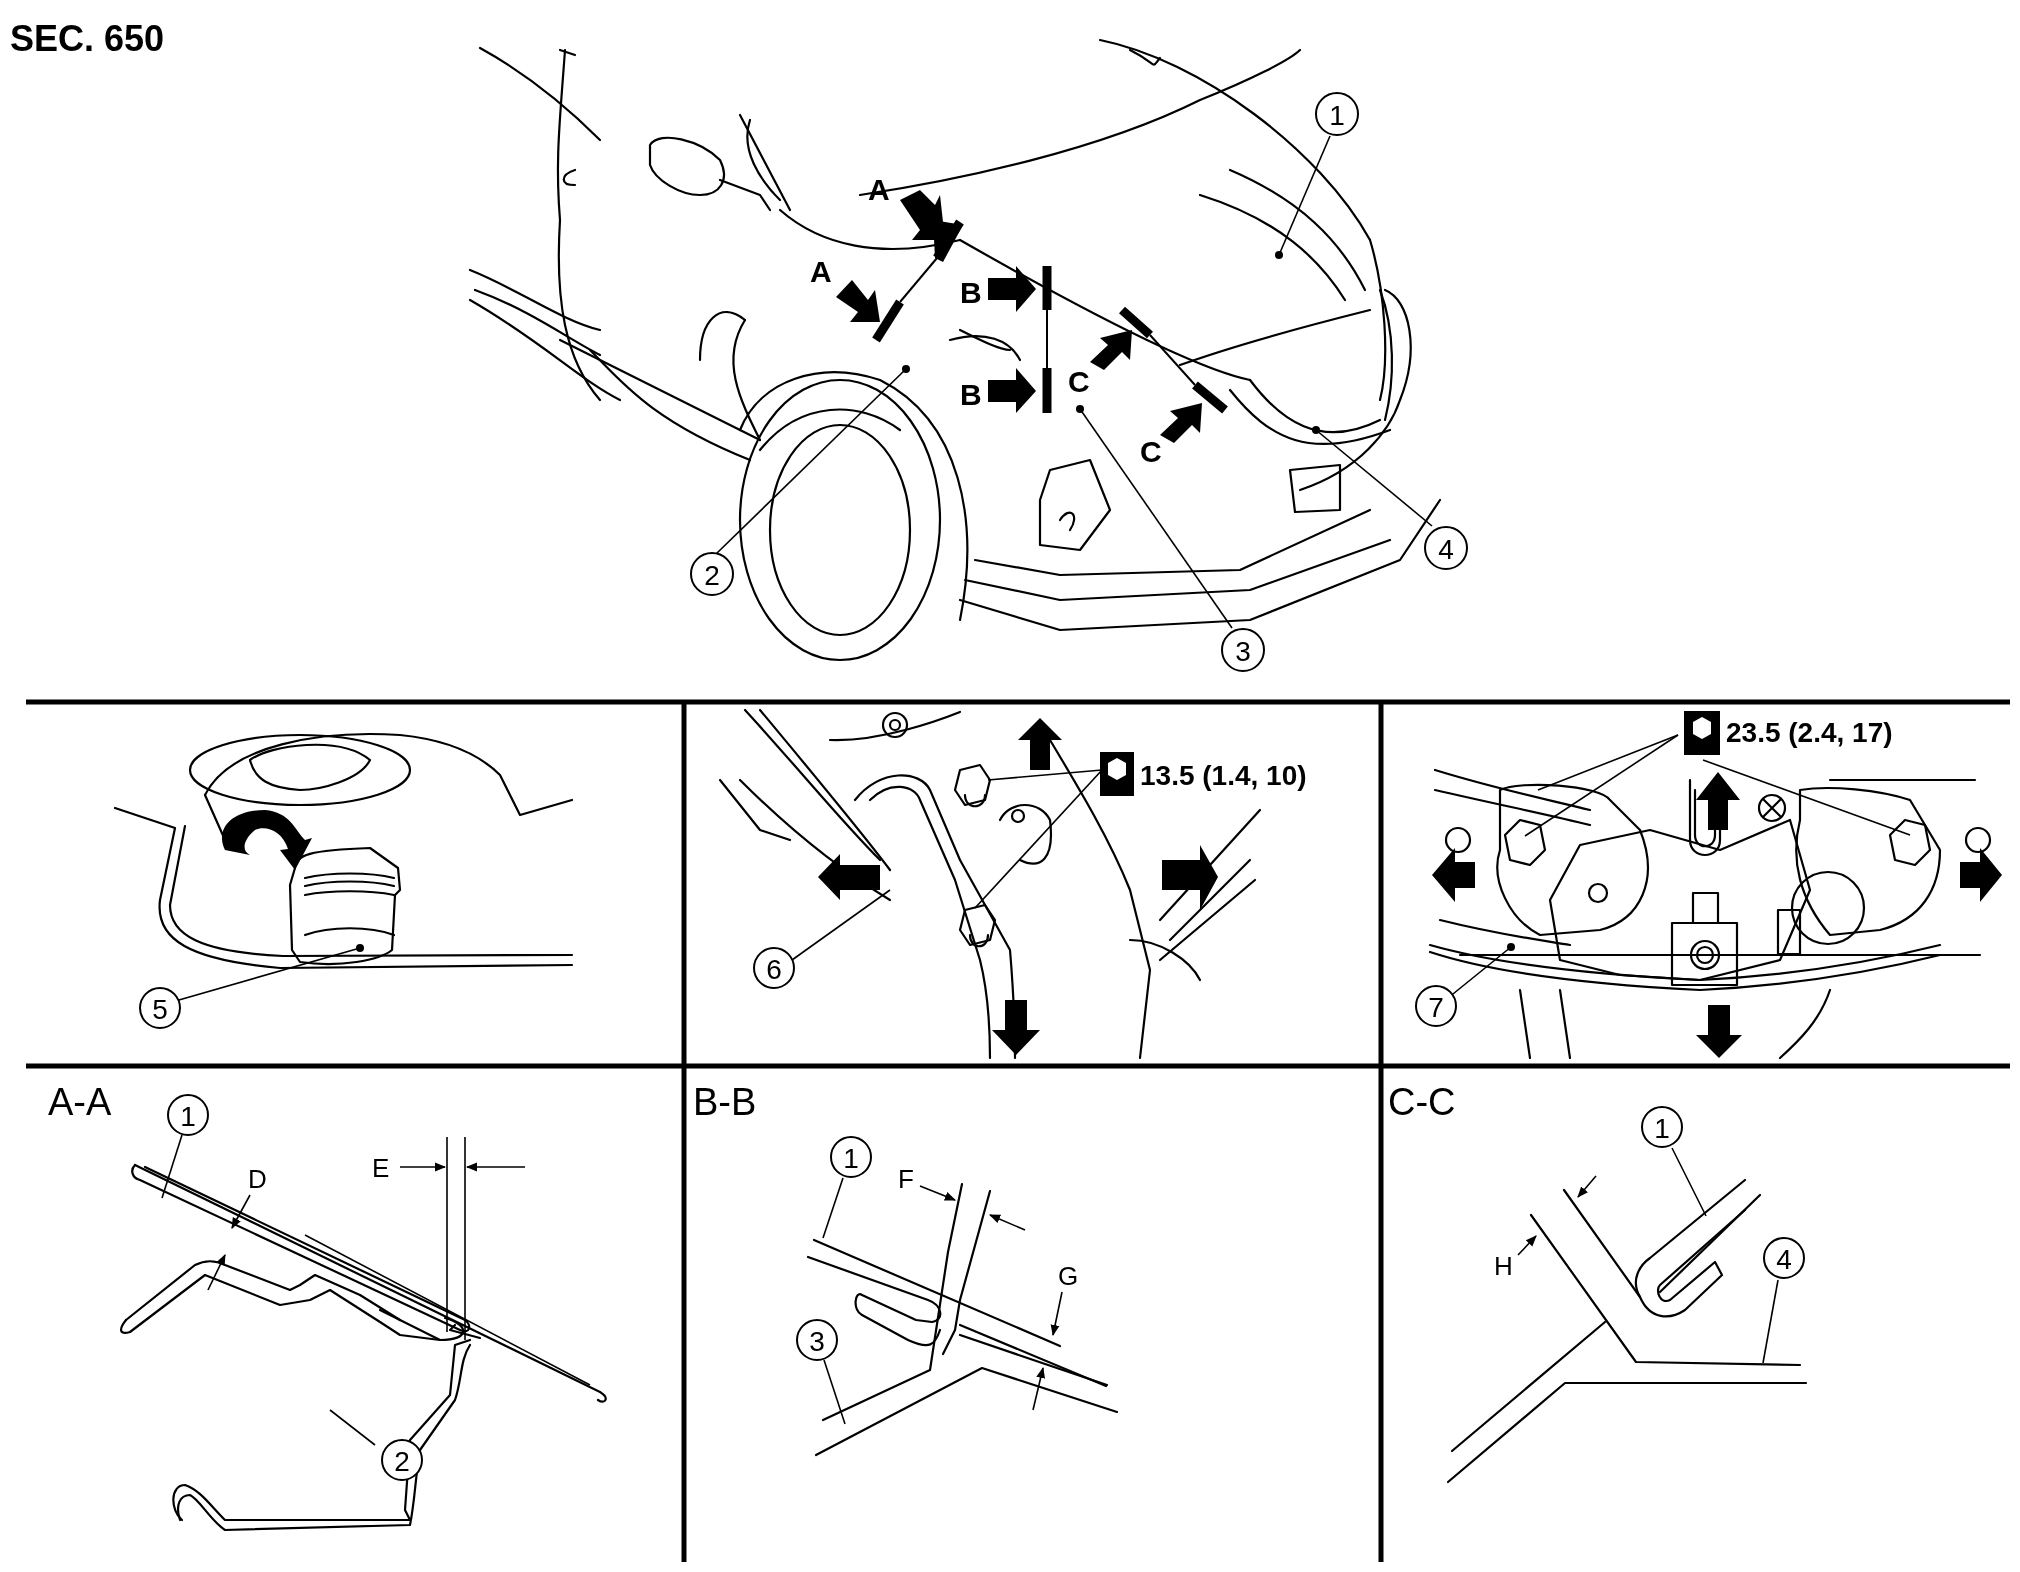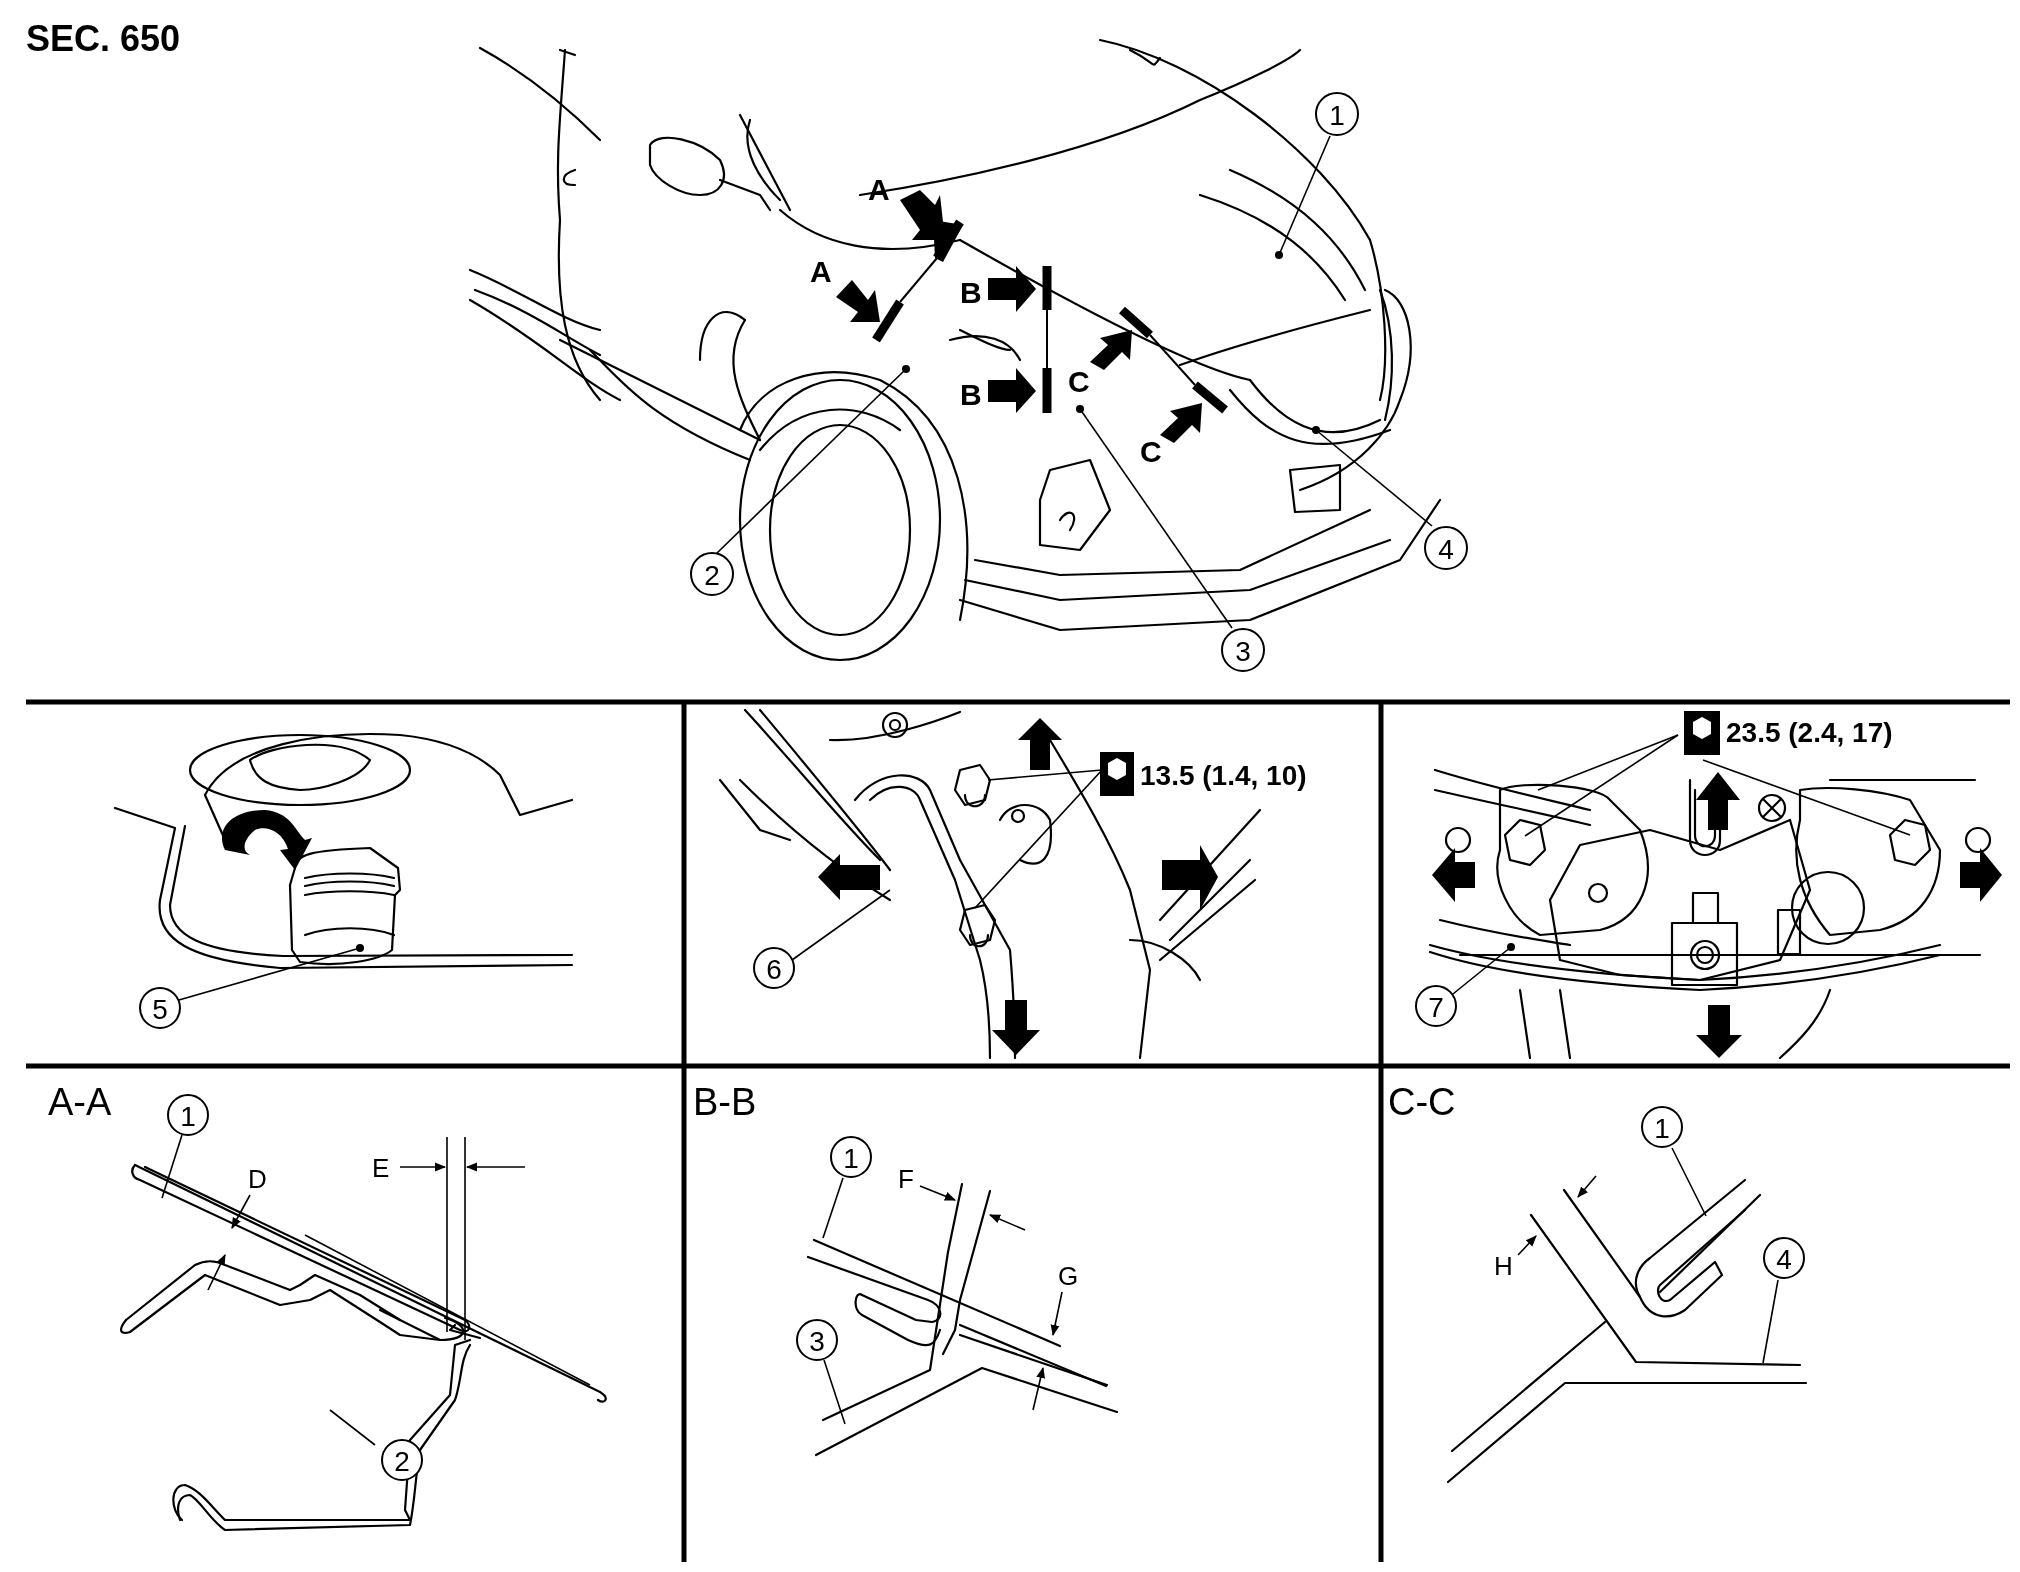--- a/index.html
+++ b/index.html
@@ -1,18 +1,18 @@
 <!DOCTYPE html>
 <html><head>
 <meta charset="utf-8">
 <style>
   html, body { margin:0; padding:0; background:#fff; }
   body { width:2020px; height:1572px; position:relative; overflow:hidden;
          font-family:"Liberation Sans", sans-serif; color:#000; }
-  .sec { position:absolute; left:26px; top:18px; font-size:36px; font-weight:bold; }
+  .sec { position:absolute; left:10px; top:18px; font-size:36px; font-weight:bold; }
   svg { position:absolute; left:0; top:0; }
   .ln { fill:none; stroke:#000; stroke-width:2.2; stroke-linecap:round; stroke-linejoin:round; }
   .thin { fill:none; stroke:#000; stroke-width:1.6; }
   .frame { stroke:#000; stroke-width:5; }
   .fill { fill:#000; stroke:none; }
   .callout-c { fill:#fff; stroke:#000; stroke-width:2; }
   .callout-t { font-family:"Liberation Sans", sans-serif; font-size:28px; text-anchor:middle; dominant-baseline:central; }
   .bold-l { font-family:"Liberation Sans", sans-serif; font-size:30px; font-weight:bold; }
   .sect-l { font-family:"Liberation Sans", sans-serif; font-size:38px; }
   .dim-l { font-family:"Liberation Sans", sans-serif; font-size:26px; }

